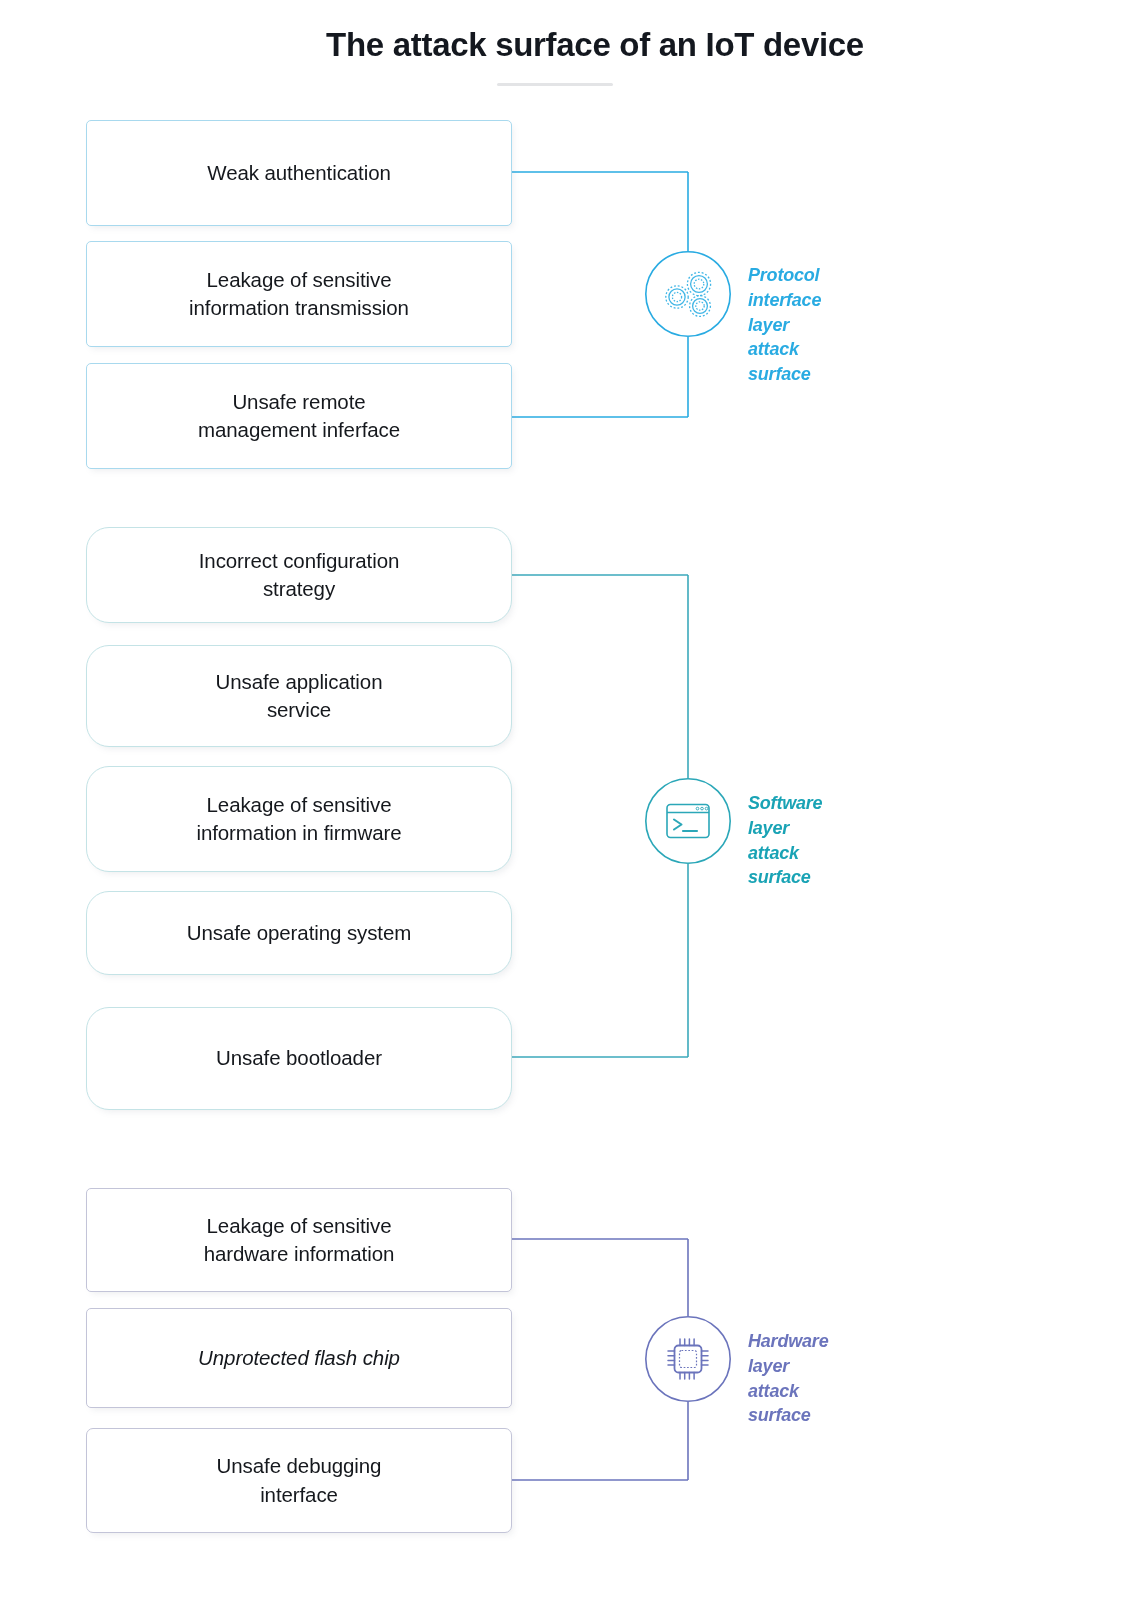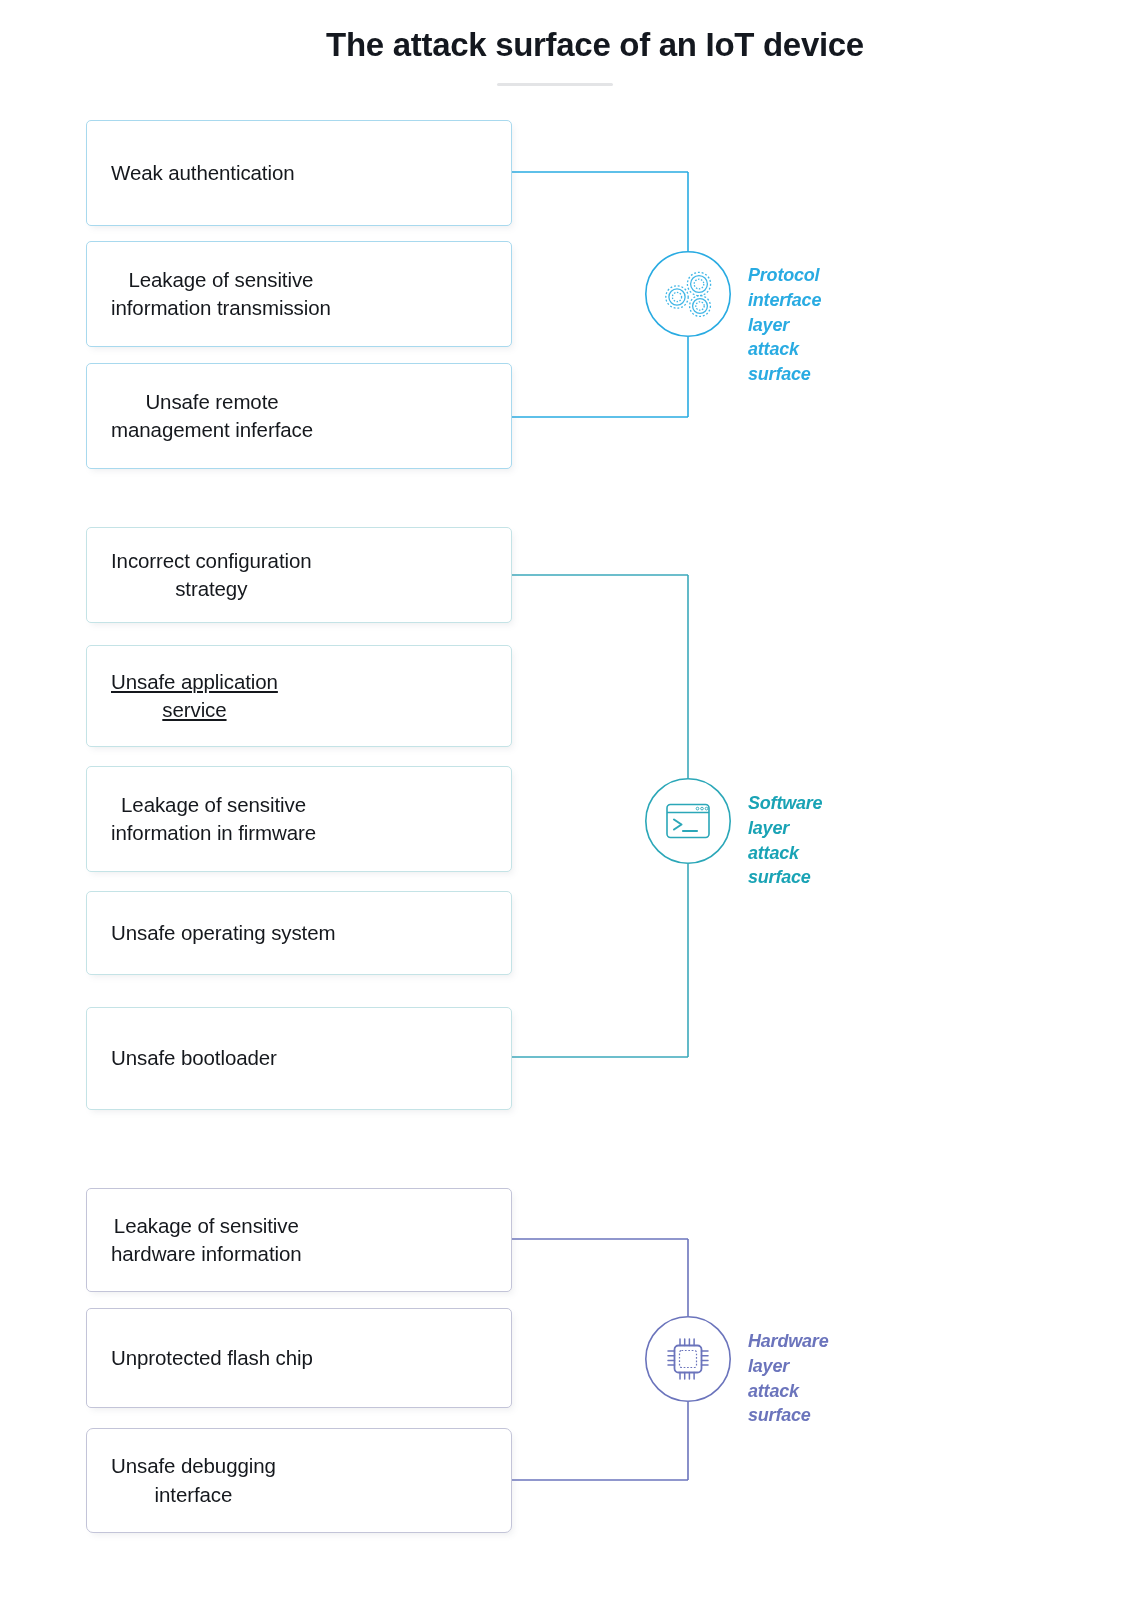--- a/index.html
+++ b/index.html
@@ -51,33 +51,33 @@
   .box {
     position: absolute;
     left: 86px;
     width: 426px;
     background: #ffffff;
     border: 1.4px solid #a8d9ee;
     border-radius: 5px;
     box-shadow: 3px 4px 6px -2px rgba(120,130,150,0.13);
     display: flex;
     align-items: center;
-    justify-content: flex-start;
+    justify-content: center;
     padding: 6px 24px;
   }
 
   .box-label {
     font-size: 20.5px;
     line-height: 1.38;
     color: #15181d;
     text-align: center;
     letter-spacing: -0.1px;
   }
 
-  .g2 .box { border-color: #c4e3e6; }
+  .g2 .box { border-color: #c4e3e6; border-radius: 23px; }
   .g3 .box { border-color: #c3c4d8; }
 
   
   .wires {
     position: absolute;
     left: 0; top: 0;
     width: 1142px; height: 1600px;
     pointer-events: none;
   }
 
@@ -181,21 +181,21 @@
   </div>
 
   <div class="group g2">
 
     <div class="box" style="top:527px;height:96px;">
       <span class="box-label" style="white-space: pre-line;">Incorrect configuration
 strategy</span>
     </div>
 
     <div class="box" style="top:645px;height:102px;">
-      <span class="box-label" style="white-space: pre-line; text-decoration: underline;">Unsafe application
+      <span class="box-label" style="white-space: pre-line;">Unsafe application
 service</span>
     </div>
 
     <div class="box" style="top:766px;height:106px;">
       <span class="box-label" style="white-space: pre-line;">Leakage of sensitive
 information in firmware</span>
     </div>
 
     <div class="box" style="top:891px;height:84px;">
       <span class="box-label" style="white-space: pre-line;">Unsafe operating system</span>
@@ -228,21 +228,21 @@
   </div>
 
   <div class="group g3">
 
     <div class="box" style="top:1188px;height:104px;">
       <span class="box-label" style="white-space: pre-line;">Leakage of sensitive
 hardware information</span>
     </div>
 
     <div class="box" style="top:1308px;height:100px;">
-      <span class="box-label" style="white-space: pre-line;">Unprotected flash chip</span>
+      <span class="box-label" style="white-space: pre-line; font-style: italic;">Unprotected flash chip</span>
     </div>
 
     <div class="box" style="top:1428px;height:105px;border-radius:7px;">
       <span class="box-label" style="white-space: pre-line;">Unsafe debugging
 interface</span>
     </div>
 
     <div class="icon-circle" style="left:645px; top:1316px;">
       <svg viewBox="0 0 86 86" width="86" height="86" fill="none">
         <circle cx="43" cy="43" r="42.2" stroke="#6b74bc" stroke-width="1.6"></circle>

